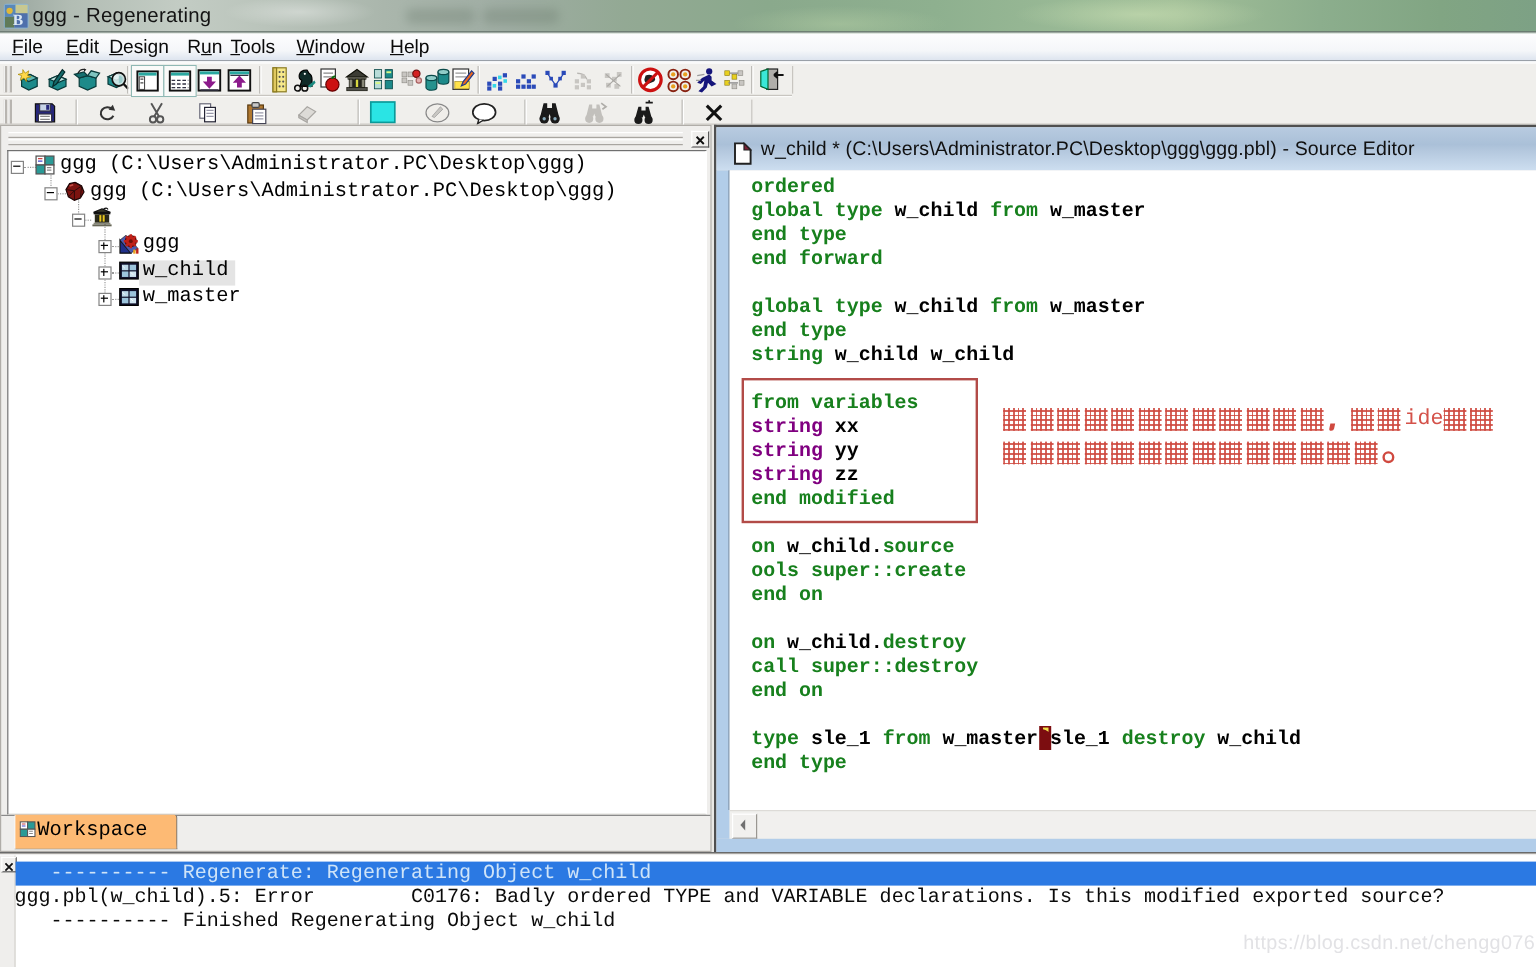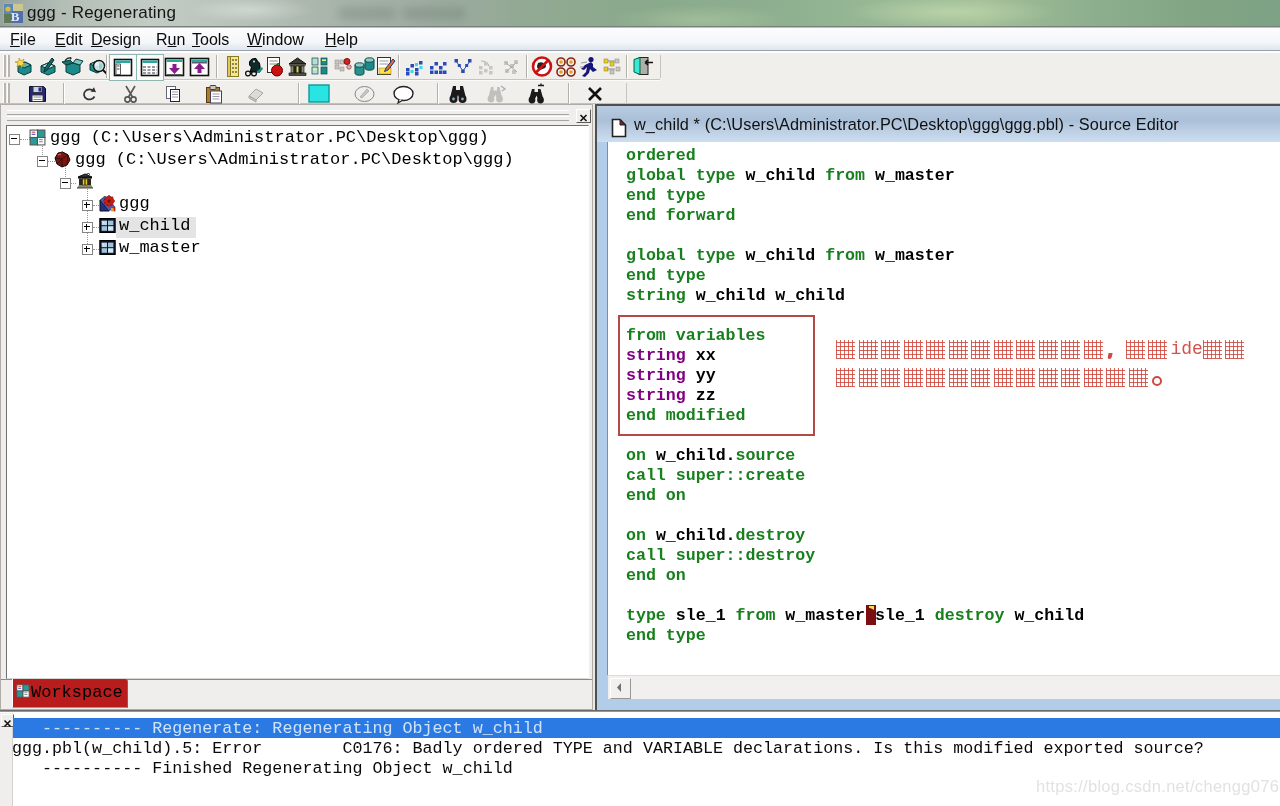--- a/index.html
+++ b/index.html
@@ -503,21 +503,21 @@
           <rect x="9" y="3.6" width="5.4" height="4.6" fill="#9cc4dc"></rect>
         <rect x="2.6" y="9.2" width="5.4" height="4.6" fill="#9cc4dc"></rect>
           <rect x="9" y="9.2" width="5.4" height="4.6" fill="#cfe4f0"></rect>
         <path d="M3 4.5 l2 2 M10 10 l2 2" stroke="#fff" stroke-width=".7"></path>
       </svg>
       <div class="trow" style="left:112px;top:112px">w_master</div>
     </div>
   </div>
 
   <div class="ab" style="left:0;top:574px;width:591px;height:1px;background:#8a8a8a"></div>
-  <div class="ab" style="left:11px;top:574px;width:116px;height:29px;background:#b91c1c;border-left:1px solid #fff;border-right:1.5px solid #6a6a6a;border-bottom:1px solid #9a9792;border-radius:0 3px 0 0;box-sizing:border-box">
+  <div class="ab" style="left:11px;top:574px;width:136px;height:29px;background:#fdba74;border-left:1px solid #fff;border-right:1.5px solid #6a6a6a;border-bottom:1px solid #9a9792;border-radius:0 3px 0 0;box-sizing:border-box">
     <svg class="ab" style="left:3px;top:5px" width="14" height="14" viewBox="0 0 16 16">
       <rect x="1" y="1" width="7" height="7" fill="#fff" stroke="#555"></rect>
       <rect x="8" y="1" width="7" height="7" fill="#2a9a96" stroke="#555"></rect>
       <rect x="1" y="8" width="7" height="7" fill="#2a9a96" stroke="#555"></rect>
       <rect x="8" y="8" width="7" height="7" fill="#fff" stroke="#555"></rect>
       <line x1="2.5" y1="3" x2="6" y2="3" stroke="#c44"></line>
         <line x1="2.5" y1="5" x2="6" y2="5" stroke="#44c"></line>
       <line x1="9.5" y1="10" x2="13" y2="10" stroke="#888"></line>
         <line x1="9.5" y1="12" x2="13" y2="12" stroke="#888"></line>
     </svg>
@@ -550,21 +550,21 @@
 <span class="g">end type</span>
 <span class="g">string</span> w_child w_child
 
 <span class="g">from variables</span>
 <span class="p">string</span> xx
 <span class="p">string</span> yy
 <span class="p">string</span> zz
 <span class="g">end modified</span>
 
 <span class="g">on</span> w_child.<span class="g">source</span>
-<span class="g">call super::create</span>
+<span class="g">ools super::create</span>
 <span class="g">end on</span>
 
 <span class="g">on</span> w_child.<span class="g">destroy</span>
 <span class="g">call super::destroy</span>
 <span class="g">end on</span>
 
 <span class="g">type</span> sle_1 <span class="g">from</span> w_master sle_1 <span class="g">destroy</span> w_child
 <span class="g">end type</span></pre>
 
   <div class="ab" style="left:271px;top:501px;width:10px;height:20px;background:#7c0d10">

